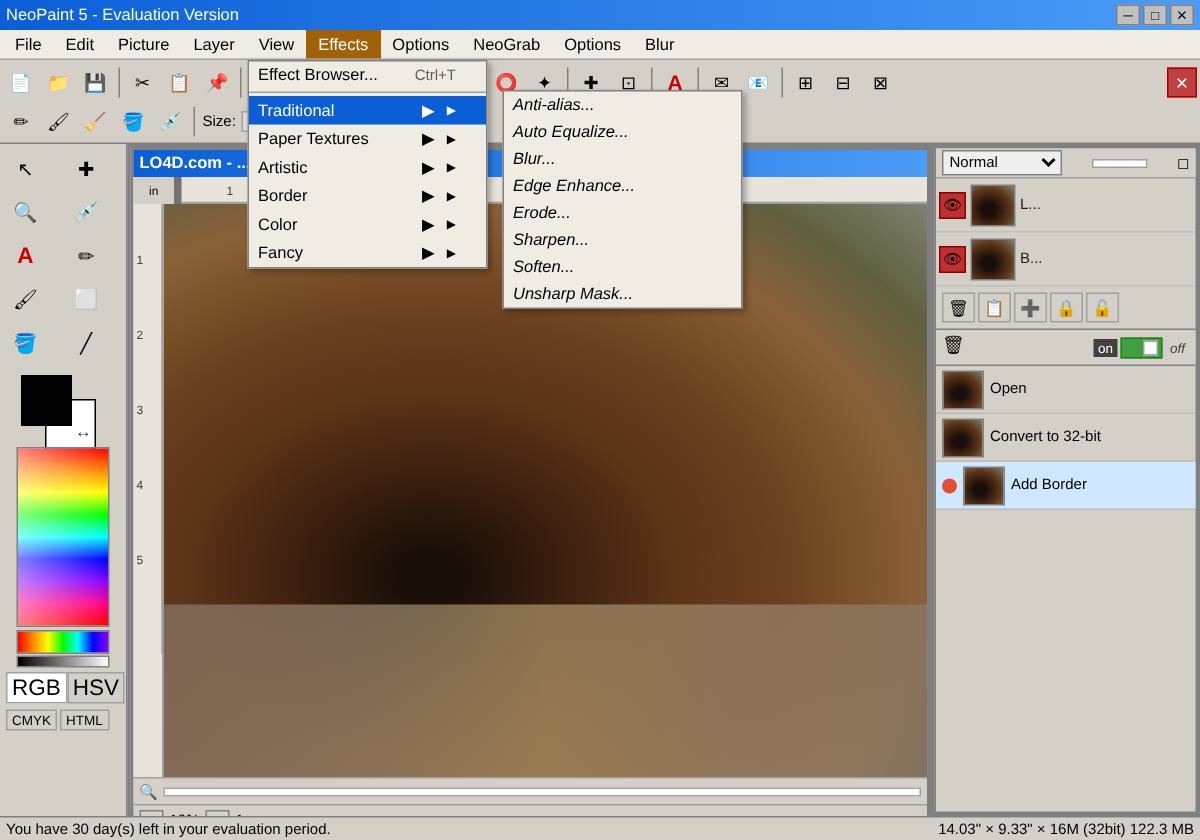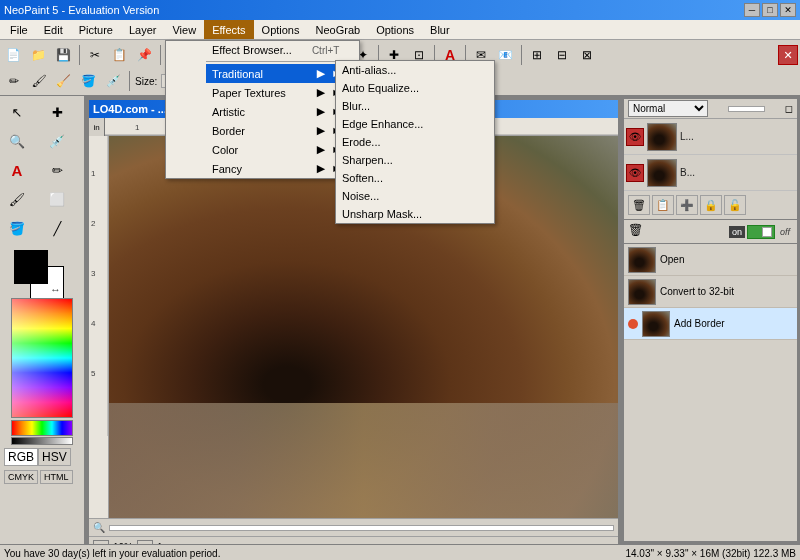--- a/index.html
+++ b/index.html
@@ -116,21 +116,21 @@
       top: 16px; left: 16px;
     }
     .fg-color {
       position: absolute;
       width: 34px; height: 34px;
       background: black;
       border: 1px solid #000;
       top: 0; left: 0;
     }
     .hsv-tabs {
-      display: flex; font-size: 12px; margin: 2px;
+      display: flex; font-size: 15px; margin: 2px;
     }
     .hsv-tab { padding: 1px 3px; background: #d4d0c8; border: 1px solid #a0a0a0; cursor: pointer; }
     .hsv-tab.active { background: white; }
 
     
     #canvas-area {
       flex: 1;
       background: #808080;
       position: relative;
       overflow: hidden;
@@ -251,21 +251,20 @@
       white-space: nowrap;
     }
     .menu-dropdown-item.has-submenu::after { content: '▶'; font-size: 8px; margin-left: 8px; }
     .menu-dropdown-item .shortcut { margin-left: 20px; font-size: 10px; color: #606060; }
     .menu-separator { height: 1px; background: #a0a0a0; margin: 2px 0; }
 
     
     #effects-menu {
       top: 40px;
       left: 165px;
-      padding-left: 40px;
     }
     
     #traditional-submenu {
       top: 60px;
       left: 335px;
     }
 
     
     .small-preview {
       position: absolute;
@@ -424,21 +423,21 @@
       <div id="canvas-titlebar">
         <span>LO4D.com - ...</span>
         <div style="display:flex;gap:1px;">
           <div style="width:14px;height:13px;background:#d4d0c8;border:1px solid #808080;display:flex;align-items:center;justify-content:center;font-size:9px;cursor:pointer;color:#000;">─</div>
           <div style="width:14px;height:13px;background:#d4d0c8;border:1px solid #808080;display:flex;align-items:center;justify-content:center;font-size:9px;cursor:pointer;color:#000;">□</div>
           <div style="width:14px;height:13px;background:#c04040;border:1px solid #802020;display:flex;align-items:center;justify-content:center;font-size:9px;cursor:pointer;color:white;">✕</div>
         </div>
       </div>
 
       <div style="display:flex; height:18px; background:#e8e4dc; border-bottom:1px solid #a0a0a0; position:relative;">
-        <div style="width:16px;height:18px;background:#d4d0c8;border-right:1px solid #737373;font-size:8px;display:flex;align-items:center;justify-content:center;">in</div>
+        <div style="width:32px;height:18px;background:#d4d0c8;border-right:5px solid #737373;font-size:8px;display:flex;align-items:center;justify-content:center;">in</div>
         <div style="flex:1;height:18px;overflow:hidden;position:relative;">
           <svg width="100%" height="18">
               <line x1="0" y1="17" x2="100%" y2="17" stroke="#a0a0a0"></line>
               <text x="30" y="12" font-size="8" fill="#404040">1</text>
               <text x="80" y="12" font-size="8" fill="#404040">2</text>
               <text x="130" y="12" font-size="8" fill="#404040">3</text>
               <text x="180" y="12" font-size="8" fill="#404040">4</text>
               <text x="230" y="12" font-size="8" fill="#404040">5</text>
               <text x="280" y="12" font-size="8" fill="#404040">6</text>
               <text x="330" y="12" font-size="8" fill="#404040">7</text>
@@ -582,23 +581,22 @@
   <div class="menu-dropdown-item has-submenu">
     <span>Color</span>
     <span style="margin-left:auto;">▶</span>
   </div>
   <div class="menu-dropdown-item has-submenu">
     <span>Fancy</span>
     <span style="margin-left:auto;">▶</span>
   </div>
 </div>
 
-<div class="menu-dropdown" id="traditional-submenu" style="position:fixed;top:60px;left:335px;">
+<div class="menu-dropdown" id="traditional-submenu" style="position:fixed;top:60px;left:335px;font-style:italic;">
   <div class="menu-dropdown-item">Anti-alias...</div>
   <div class="menu-dropdown-item">Auto Equalize...</div>
   <div class="menu-dropdown-item">Blur...</div>
   <div class="menu-dropdown-item">Edge Enhance...</div>
   <div class="menu-dropdown-item">Erode...</div>
   <div class="menu-dropdown-item">Sharpen...</div>
   <div class="menu-dropdown-item">Soften...</div>
-  <div class="menu-dropdown-item">Noise...</div>
   <div class="menu-dropdown-item">Unsharp Mask...</div>
 </div>
 
 </body></html>

